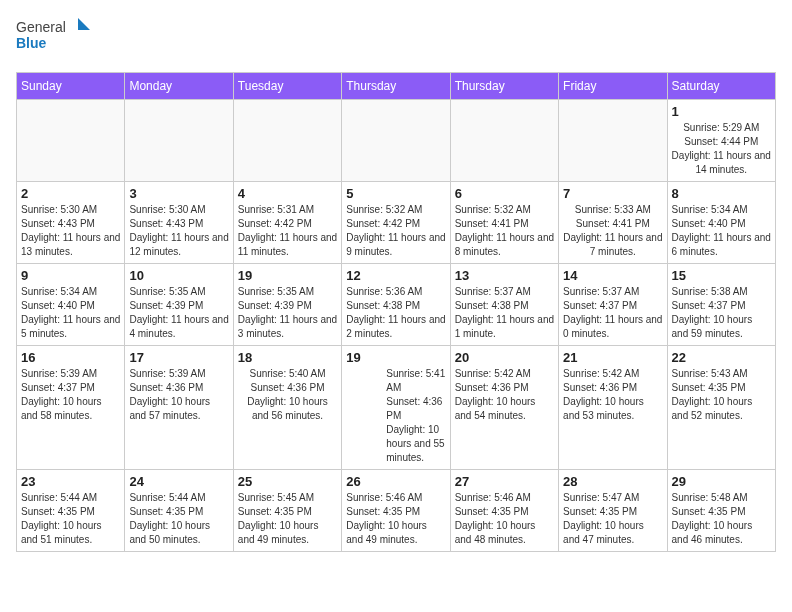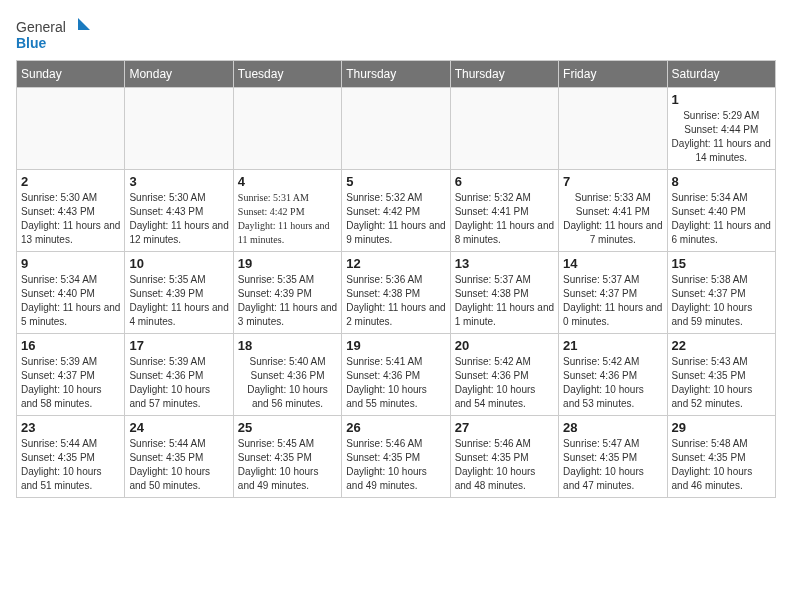--- a/index.html
+++ b/index.html
@@ -7,21 +7,21 @@
       font-family: Arial, sans-serif;
       background: #fff;
       width: 792px;
       min-height: 612px;
       padding: 16px;
     }
     .header {
       display: flex;
       justify-content: space-between;
       align-items: flex-end;
-      margin-bottom: 2px;
+      margin-bottom: 14px;
     }
     .logo {
       display: flex;
       align-items: center;
       gap: 4px;
     }
     .title-block {
       text-align: right;
     }
     .month-title {
@@ -32,21 +32,21 @@
     .location {
       font-size: 15px;
       color: #555;
     }
     table {
       width: 100%;
       border-collapse: collapse;
       font-size: 11px;
     }
     thead tr {
-      background-color: #737373;
+      background-color: #8b5cf6;
       color: #fff;
       border-radius: 8px;
     }
     thead th {
       padding: 6px 4px;
       text-align: left;
       font-size: 12px;
       font-weight: normal;
       border: 1px solid #ccc;
     }
@@ -133,21 +133,21 @@
 Daylight: 11 hours and 13 minutes.</div>
         </td>
         <td>
           <div class="day-number">3</div>
           <div class="day-info" style="white-space: pre-line;">Sunrise: 5:30 AM
 Sunset: 4:43 PM
 Daylight: 11 hours and 12 minutes.</div>
         </td>
         <td>
           <div class="day-number">4</div>
-          <div class="day-info" style="white-space: pre-line; font-family: Liberation Serif, serif;">Sunrise: 5:31 AM
+          <div class="day-info" style="white-space: pre-line;">Sunrise: 5:31 AM
 Sunset: 4:42 PM
 Daylight: 11 hours and 11 minutes.</div>
         </td>
         <td>
           <div class="day-number">5</div>
           <div class="day-info" style="white-space: pre-line;">Sunrise: 5:32 AM
 Sunset: 4:42 PM
 Daylight: 11 hours and 9 minutes.</div>
         </td>
         <td>
@@ -227,21 +227,21 @@
 Daylight: 10 hours and 57 minutes.</div>
         </td>
         <td>
           <div class="day-number">18</div>
           <div class="day-info" style="white-space: pre-line; text-align: center;">Sunrise: 5:40 AM
 Sunset: 4:36 PM
 Daylight: 10 hours and 56 minutes.</div>
         </td>
         <td>
           <div class="day-number">19</div>
-          <div class="day-info" style="white-space: pre-line;">Sunrise: 5:41 AM
+          <div class="day-info" style="white-space: pre-line; margin-left: 40px;">Sunrise: 5:41 AM
 Sunset: 4:36 PM
 Daylight: 10 hours and 55 minutes.</div>
         </td>
         <td>
           <div class="day-number">20</div>
           <div class="day-info" style="white-space: pre-line;">Sunrise: 5:42 AM
 Sunset: 4:36 PM
 Daylight: 10 hours and 54 minutes.</div>
         </td>
         <td>

